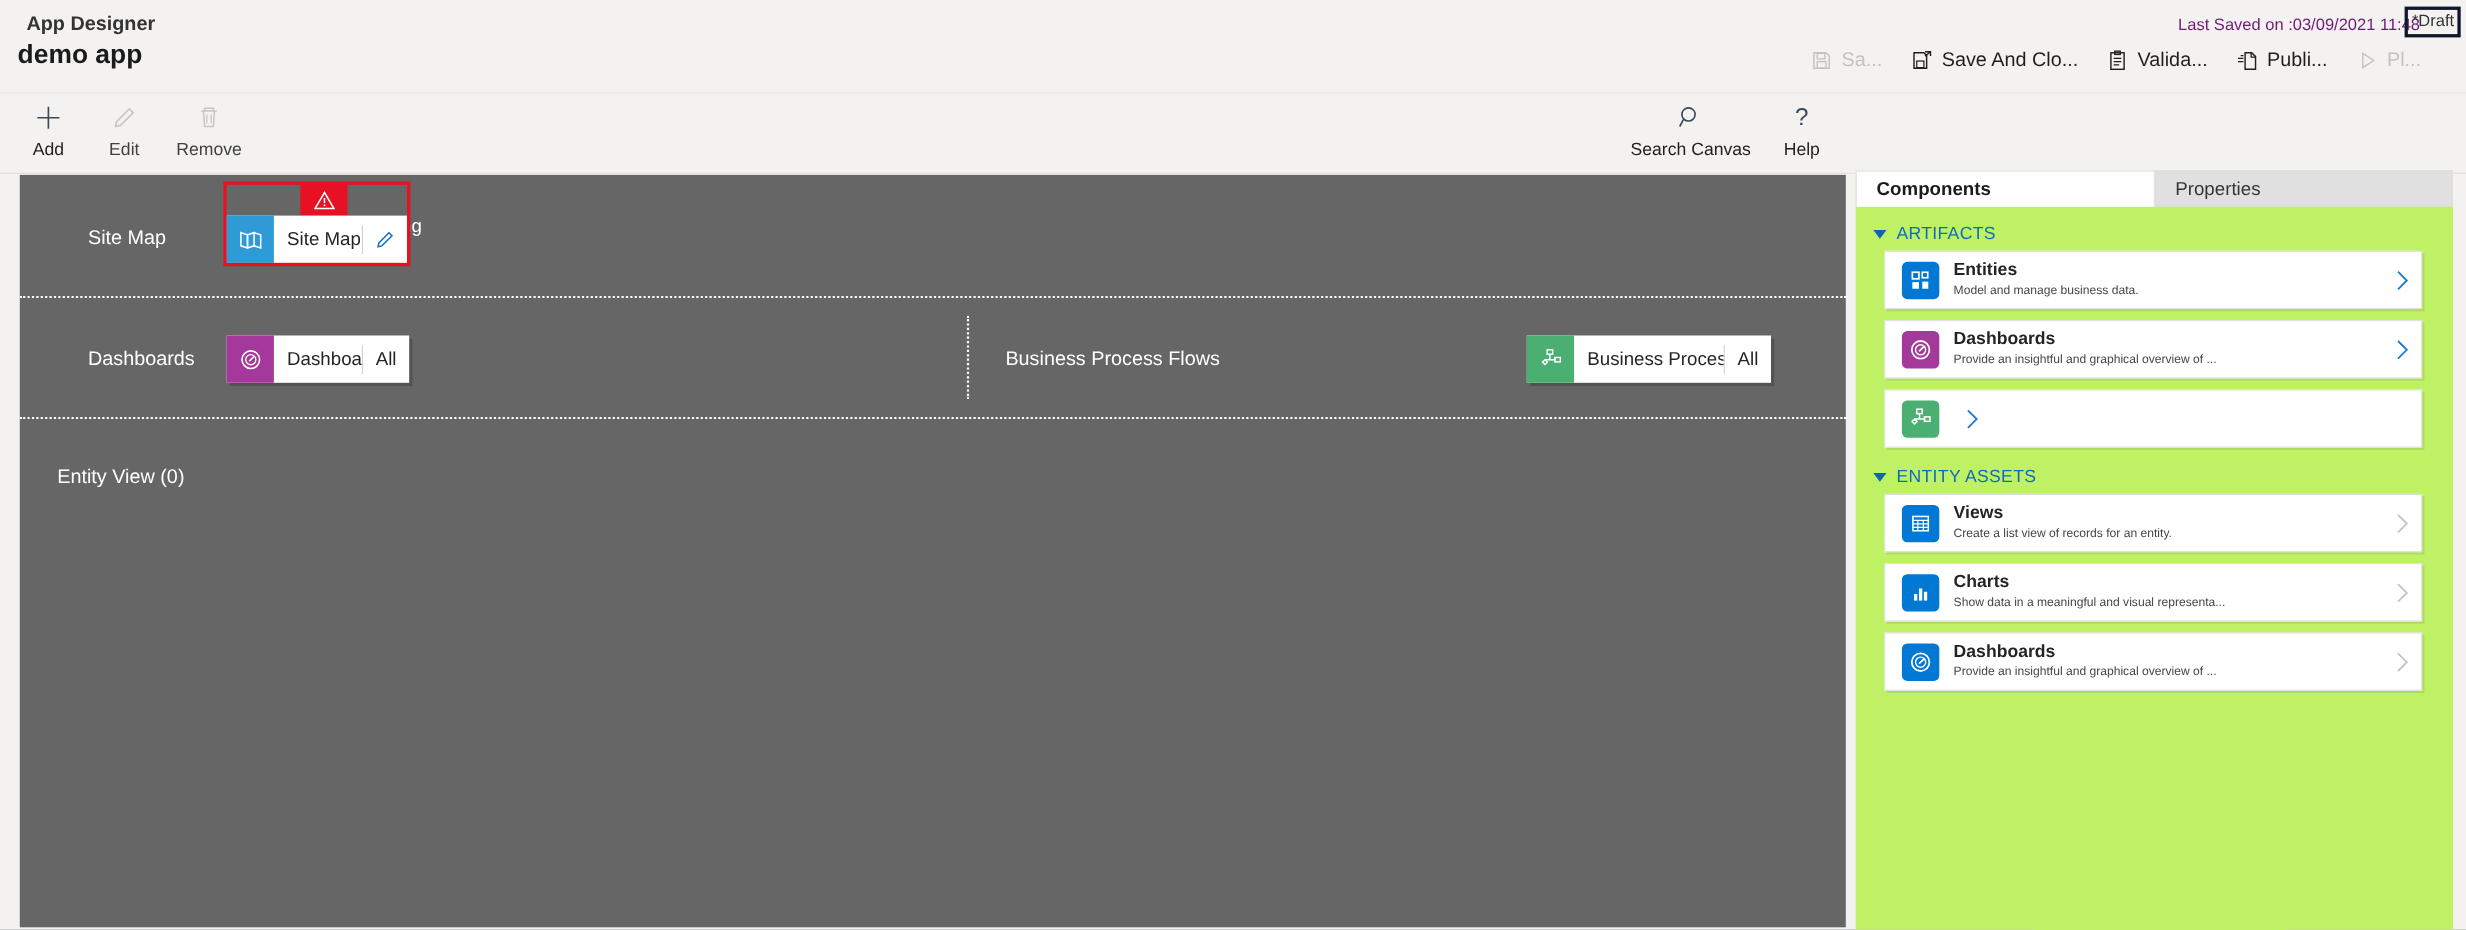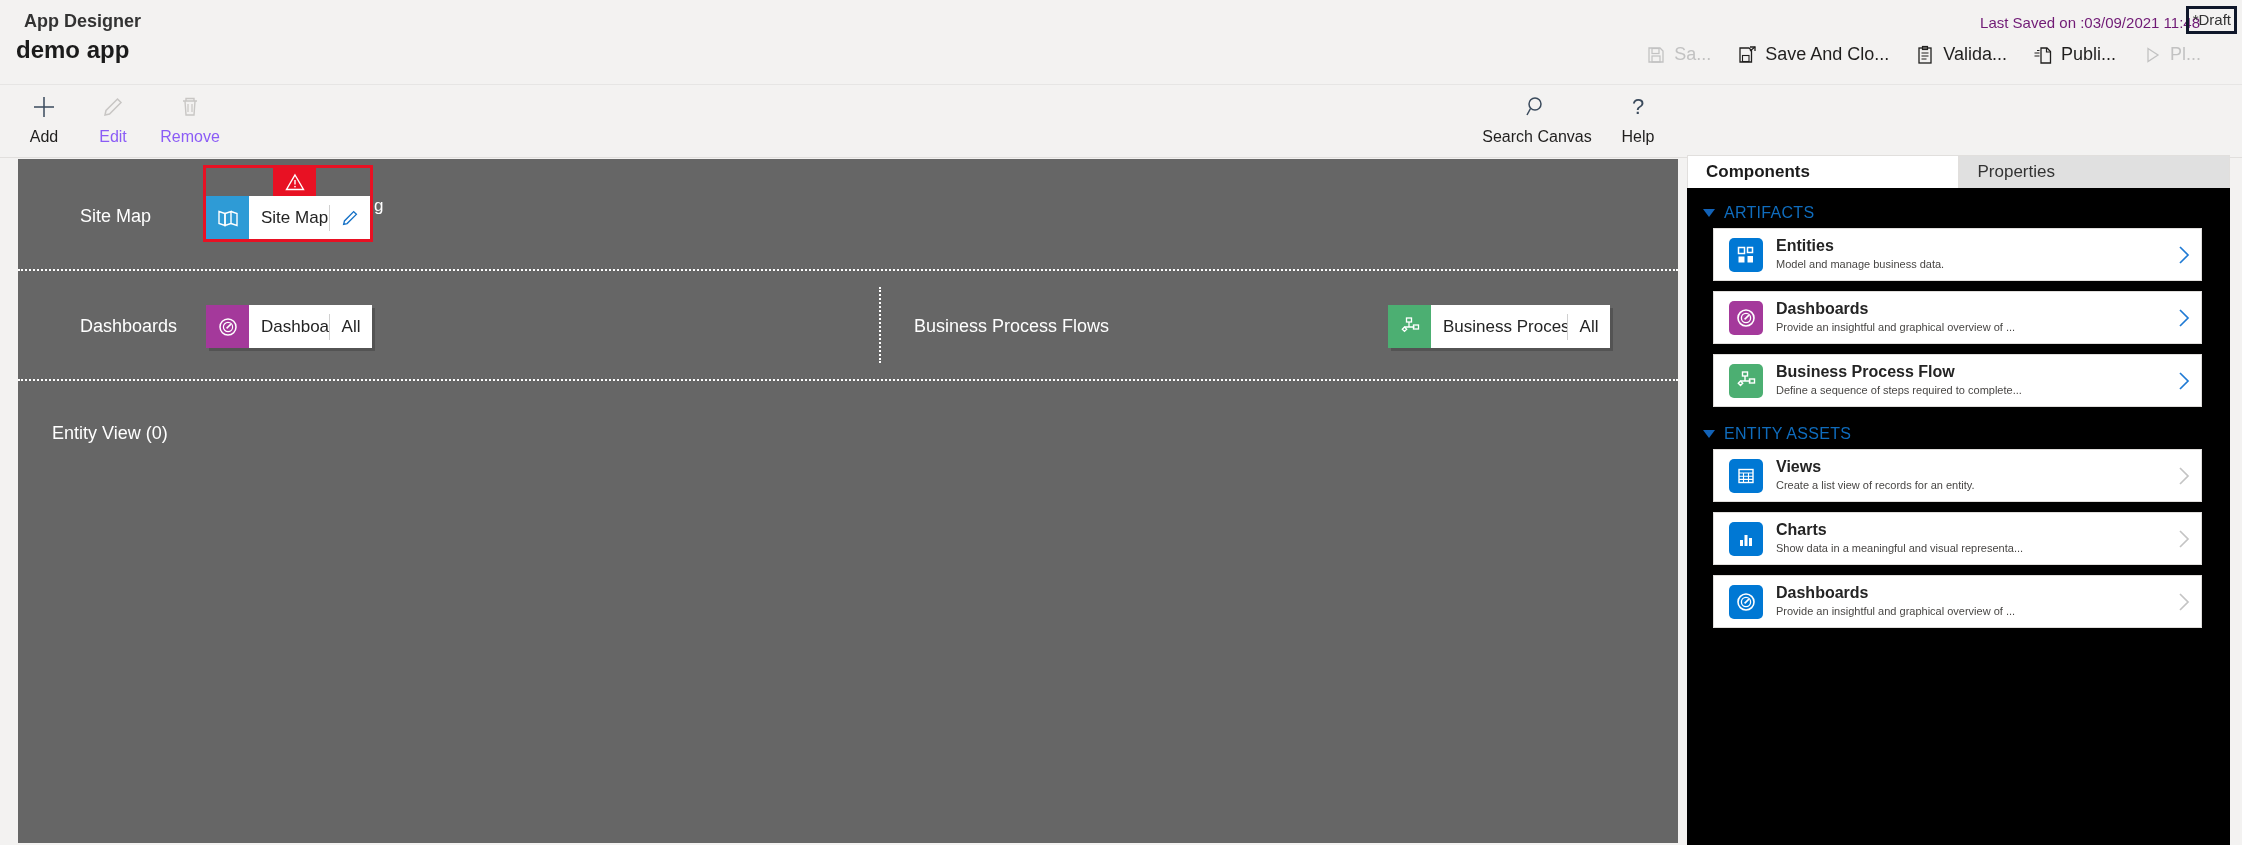--- a/index.html
+++ b/index.html
@@ -56,21 +56,21 @@
     border-bottom: 1px solid #e1dfdd;
   }
   .cbtn {
     position: absolute; top: 8px;
     width: 92px; display: flex; flex-direction: column;
     align-items: center; gap: 7px; cursor: pointer;
   }
   .cbtn .ico { height: 28px; display:flex; align-items:center; justify-content:center;}
   .cbtn .lbl { font-size: 16px; color: #201f1e; }
   .cbtn.disabled { cursor: default; }
-  .cbtn.disabled .lbl { color: #8b5cf6; }
+  .cbtn.disabled .lbl { color: #404040; }
 
   
   .canvas {
     position: absolute; left: 18px; top: 159px;
     width: 1660px; height: 684px;
     background: #666666;
   }
   .canvas-row {
     position: relative; width: 100%;
     border-bottom: 2px dotted #ffffff;
@@ -127,21 +127,21 @@
     position: absolute; border: 3px solid #e81123; pointer-events: none;
   }
 
   .vdotted {
     position: absolute; width: 0; border-left: 2px dotted #ffffff;
   }
 
   
   .panel {
     position: absolute; left: 1687px; top: 155px;
-    width: 543px; height: 690px; background: #000000;
+    width: 543px; height: 690px; background: #bef264;
   }
   .panel-tabs { display: flex; height: 33px; }
   .panel-tab {
     flex: 1 1 0; display: flex; align-items: center;
     padding-left: 18px; font-size: 17px; cursor: pointer;
     border: 1px solid #e1dfdd; border-bottom: none;
   }
   .panel-tab.active { background: #ffffff; color: #1b1b1b; font-weight: 700; }
   .panel-tab.inactive { background: #e0e0e0; color: #333333; font-weight: 400; }
 
@@ -423,24 +423,20 @@
 
     <div class="card">
       <div class="card-ico" style="background:#4caf72;">
         <svg width="22" height="22" viewBox="0 0 22 22">
             <rect x="7.5" y="2" width="5" height="4" fill="none" stroke="#fff" stroke-width="1.4"></rect>
             <path d="M10 6v5H5.5M10 11h5.5" fill="none" stroke="#fff" stroke-width="1.4"></path>
             <path d="M5.5 11l-2.2 2.2L5.5 15.4l2.2-2.2L5.5 11z" fill="none" stroke="#fff" stroke-width="1.4"></path>
             <rect x="14.5" y="9" width="5" height="4" fill="none" stroke="#fff" stroke-width="1.4"></rect>
           </svg>
       </div>
-      <div class="card-text">
-        <div class="card-title">Business Process Flow</div>
-        <div class="card-desc">Define a sequence of steps required to complete...</div>
-      </div>
       <div class="chev">
         <svg width="18" height="22" viewBox="0 0 18 22">
             <path d="M5 3l8 8-8 8" fill="none" stroke="#1f7ad4" stroke-width="1.7"></path>
           </svg>
       </div>
     </div>
 
     <div class="group-head">
       <span class="caret"></span>
       <span>ENTITY ASSETS</span>

